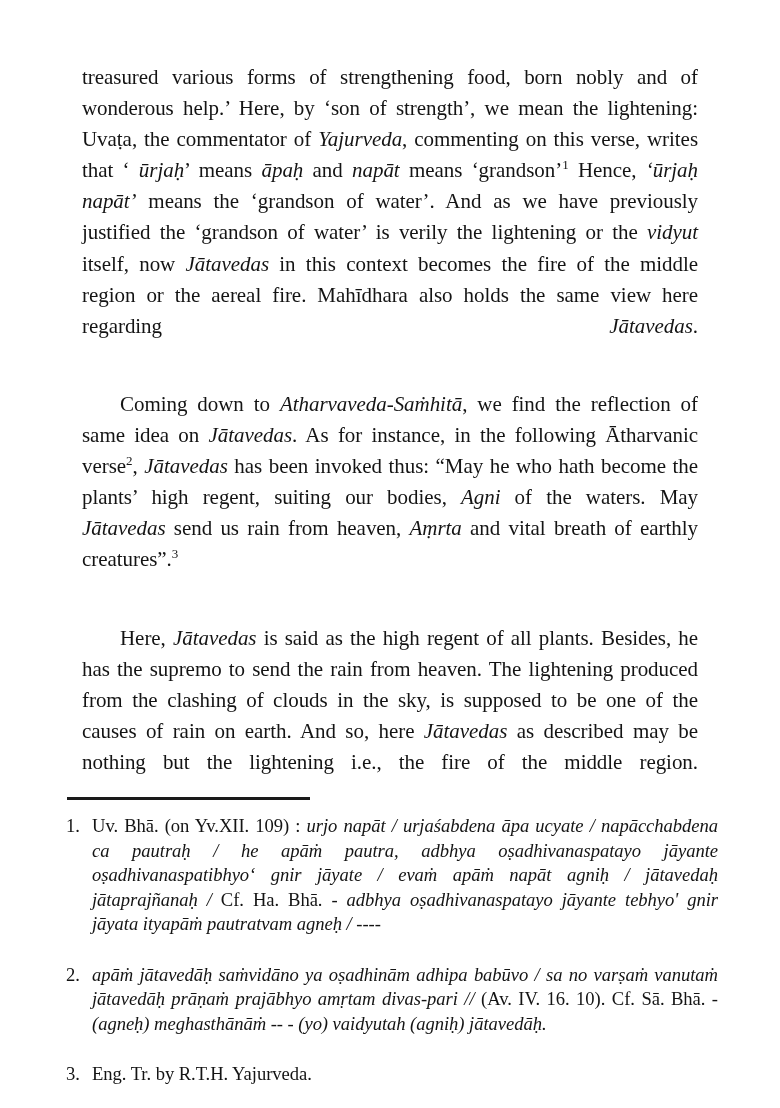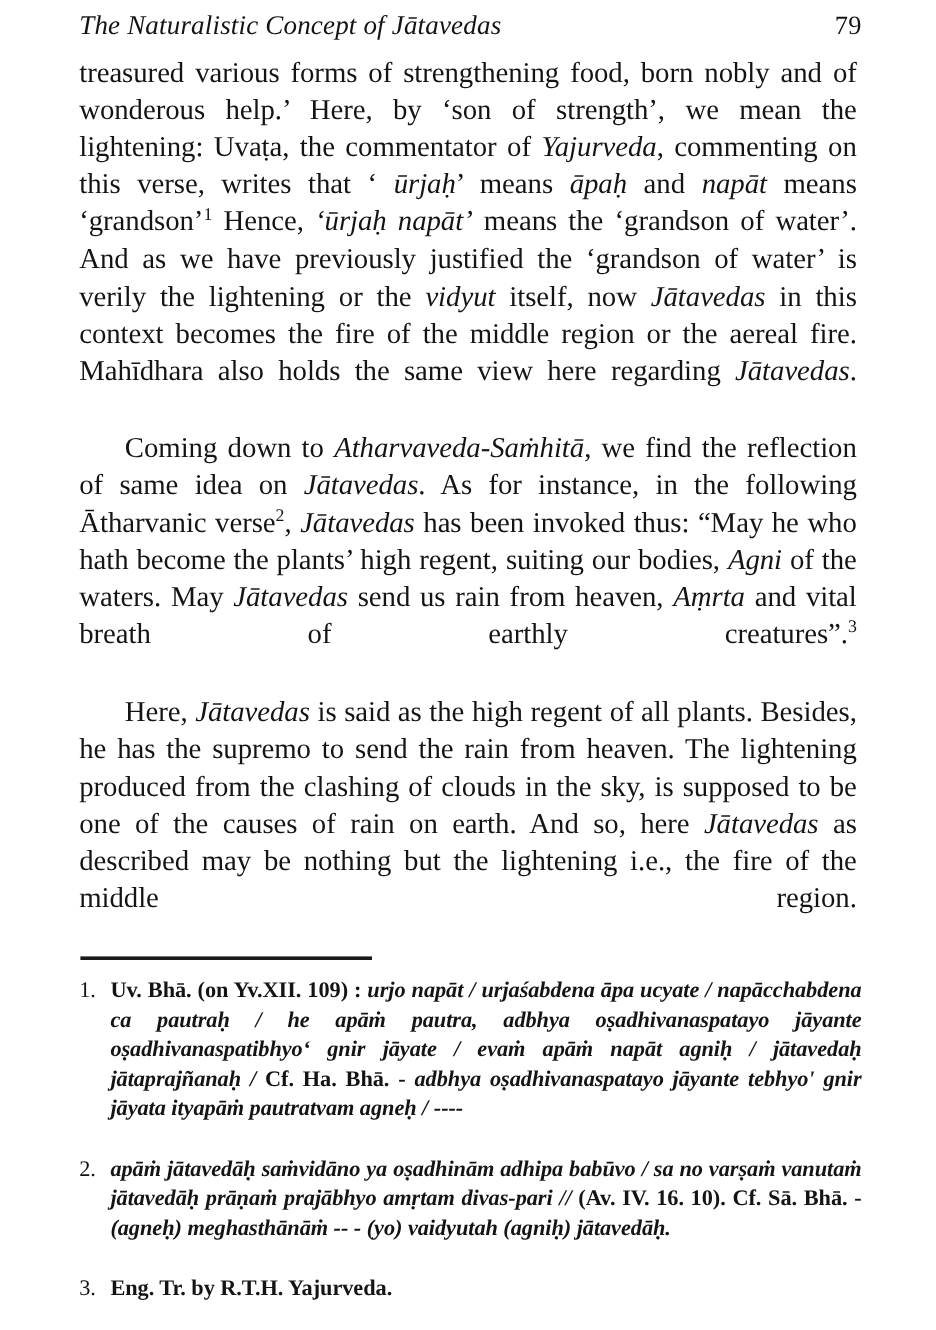--- a/index.html
+++ b/index.html
@@ -50,22 +50,22 @@
   }
 
   
   .body-block {
     position: absolute;
     left: 66px;
     top: 46px;
     width: 648px;
   }
   p.para {
-    margin: 0;
-    font-size: 24px;
+    margin: 16px;
+    font-size: 21px;
     line-height: 31.1px;
     text-align: justify;
     text-justify: inter-word;
     letter-spacing: -0.05px;
     word-spacing: 0.2px;
     hyphens: none;
   }
   p.para.indent {
     text-indent: 38px;
     margin-top: 2px;
@@ -113,40 +113,36 @@
   }
   .fn-num {
     position: absolute;
     left: 0;
     top: 0;
     width: 20px;
     text-align: left;
     font-style: normal;
     font-size: 18.6px;
   }
-  .fn-body { display: block; font-weight: bold; }
+  .fn-body { display: block; }
   .fn-body .it { font-style: italic; }
   .fn-body .rm { font-style: normal; }
   .fn-item::after {
     content: "";
     display: inline-block;
     width: 100%;
   }
   .fn-item.plain { text-align: left; }
   .fn-item.plain::after { content: none; }
 </style>
 </head>
 <body>
 
 <div class="page">
 
-  <div class="runhead">
-    <span class="runhead-title">The Naturalistic Concept of Jātavedas</span>
-    <span class="runhead-folio">79</span>
-  </div>
 
   <div class="body-block" id="body-block">
       <p class="para"><span class="rm">treasured various forms of strengthening food, born nobly and of wonderous help.’ Here, by ‘son of strength’, we mean the lightening: Uvaṭa, the commentator of </span><span class="it">Yajurveda</span><span class="rm">, commenting on this verse, writes that ‘ </span><span class="it">ūrjaḥ</span><span class="rm">’ means </span><span class="it">āpaḥ</span><span class="rm"> and </span><span class="it">napāt</span><span class="rm"> means ‘grandson’</span><sup class="fn">1</sup><span class="rm"> Hence, </span><span class="it">‘ūrjaḥ napāt’</span><span class="rm"> means the ‘grandson of water’. And as we have previously justified the ‘grandson of water’ is verily the lightening or the </span><span class="it">vidyut</span><span class="rm"> itself, now </span><span class="it">Jātavedas</span><span class="rm"> in this context becomes the fire of the middle region or the aereal fire. Mahīdhara also holds the same view here regarding </span><span class="it">Jātavedas</span><span class="rm">.</span></p>
       <p class="para indent"><span class="rm">Coming down to </span><span class="it">Atharvaveda-Saṁhitā</span><span class="rm">, we find the reflection of same idea on </span><span class="it">Jātavedas</span><span class="rm">. As for instance, in the following Ātharvanic verse</span><sup class="fn">2</sup><span class="rm">, </span><span class="it">Jātavedas</span><span class="rm"> has been invoked thus: “May he who hath become the plants’ high regent, suiting our bodies, </span><span class="it">Agni</span><span class="rm"> of the waters. May </span><span class="it">Jātavedas</span><span class="rm"> send us rain from heaven, </span><span class="it">Aṃrta</span><span class="rm"> and vital breath of earthly creatures”.</span><sup class="fn">3</sup></p>
       <p class="para indent"><span class="rm">Here, </span><span class="it">Jātavedas</span><span class="rm"> is said as the high regent of all plants. Besides, he has the supremo to send the rain from heaven. The lightening produced from the clashing of clouds in the sky, is supposed to be one of the causes of rain on earth. And so, here </span><span class="it">Jātavedas</span><span class="rm"> as described may be nothing but the lightening i.e., the fire of the middle region.</span></p>
     </div>
 
   <div class="fn-rule"></div>
 
   <div class="footnotes" id="footnote-block">

